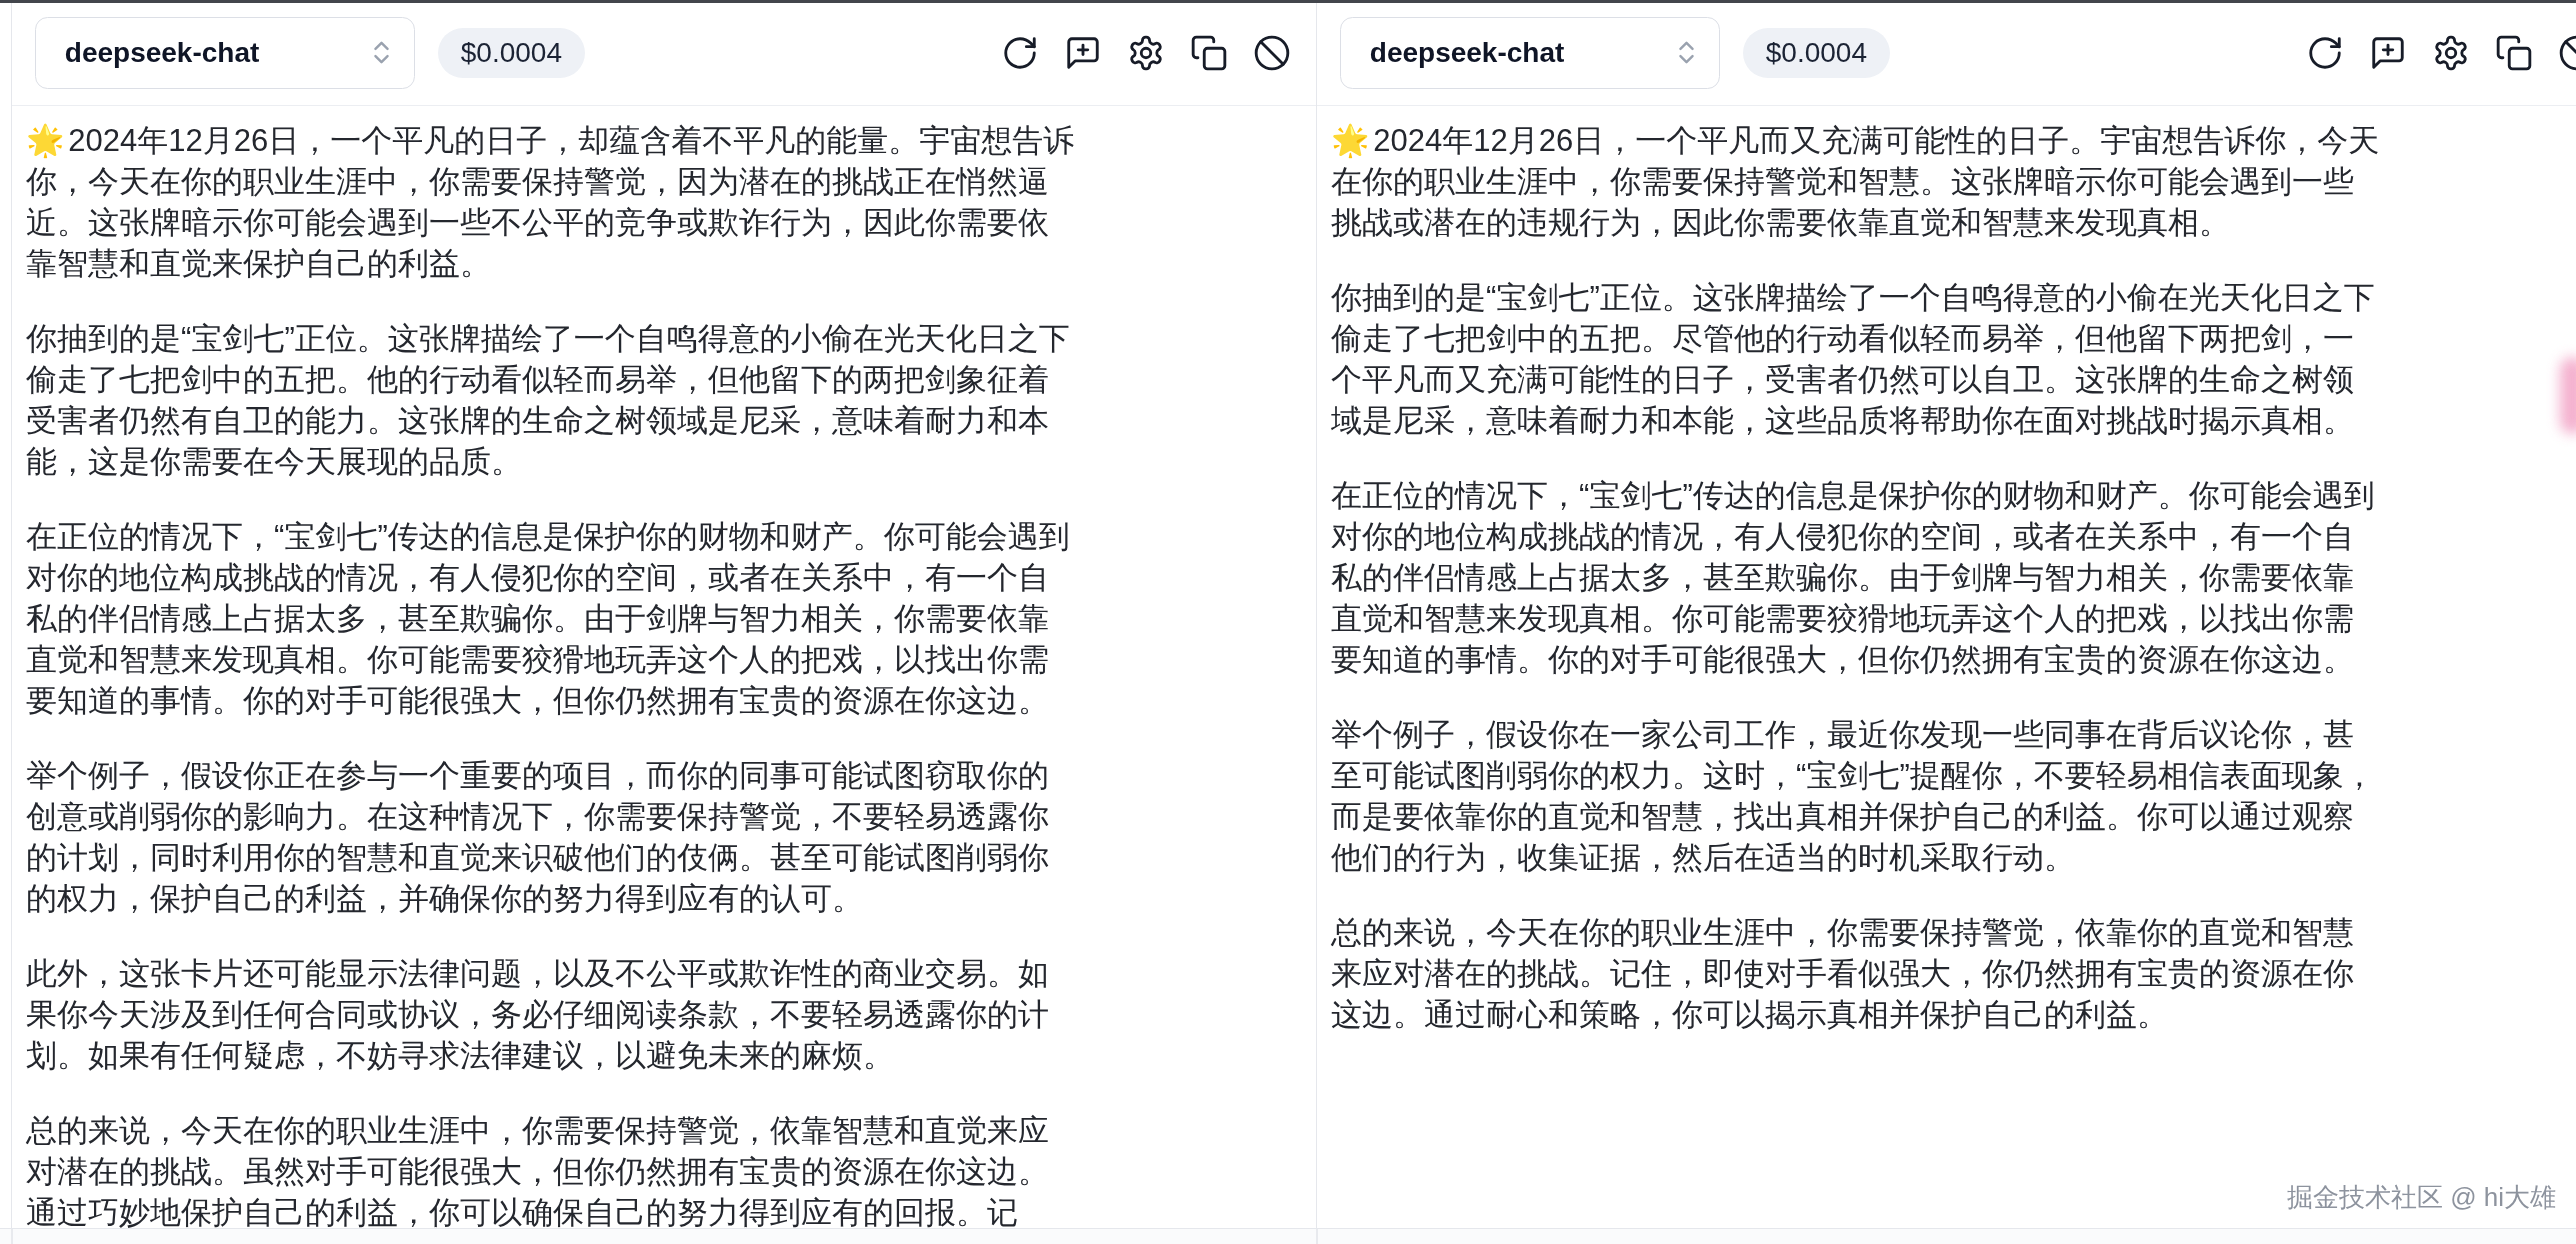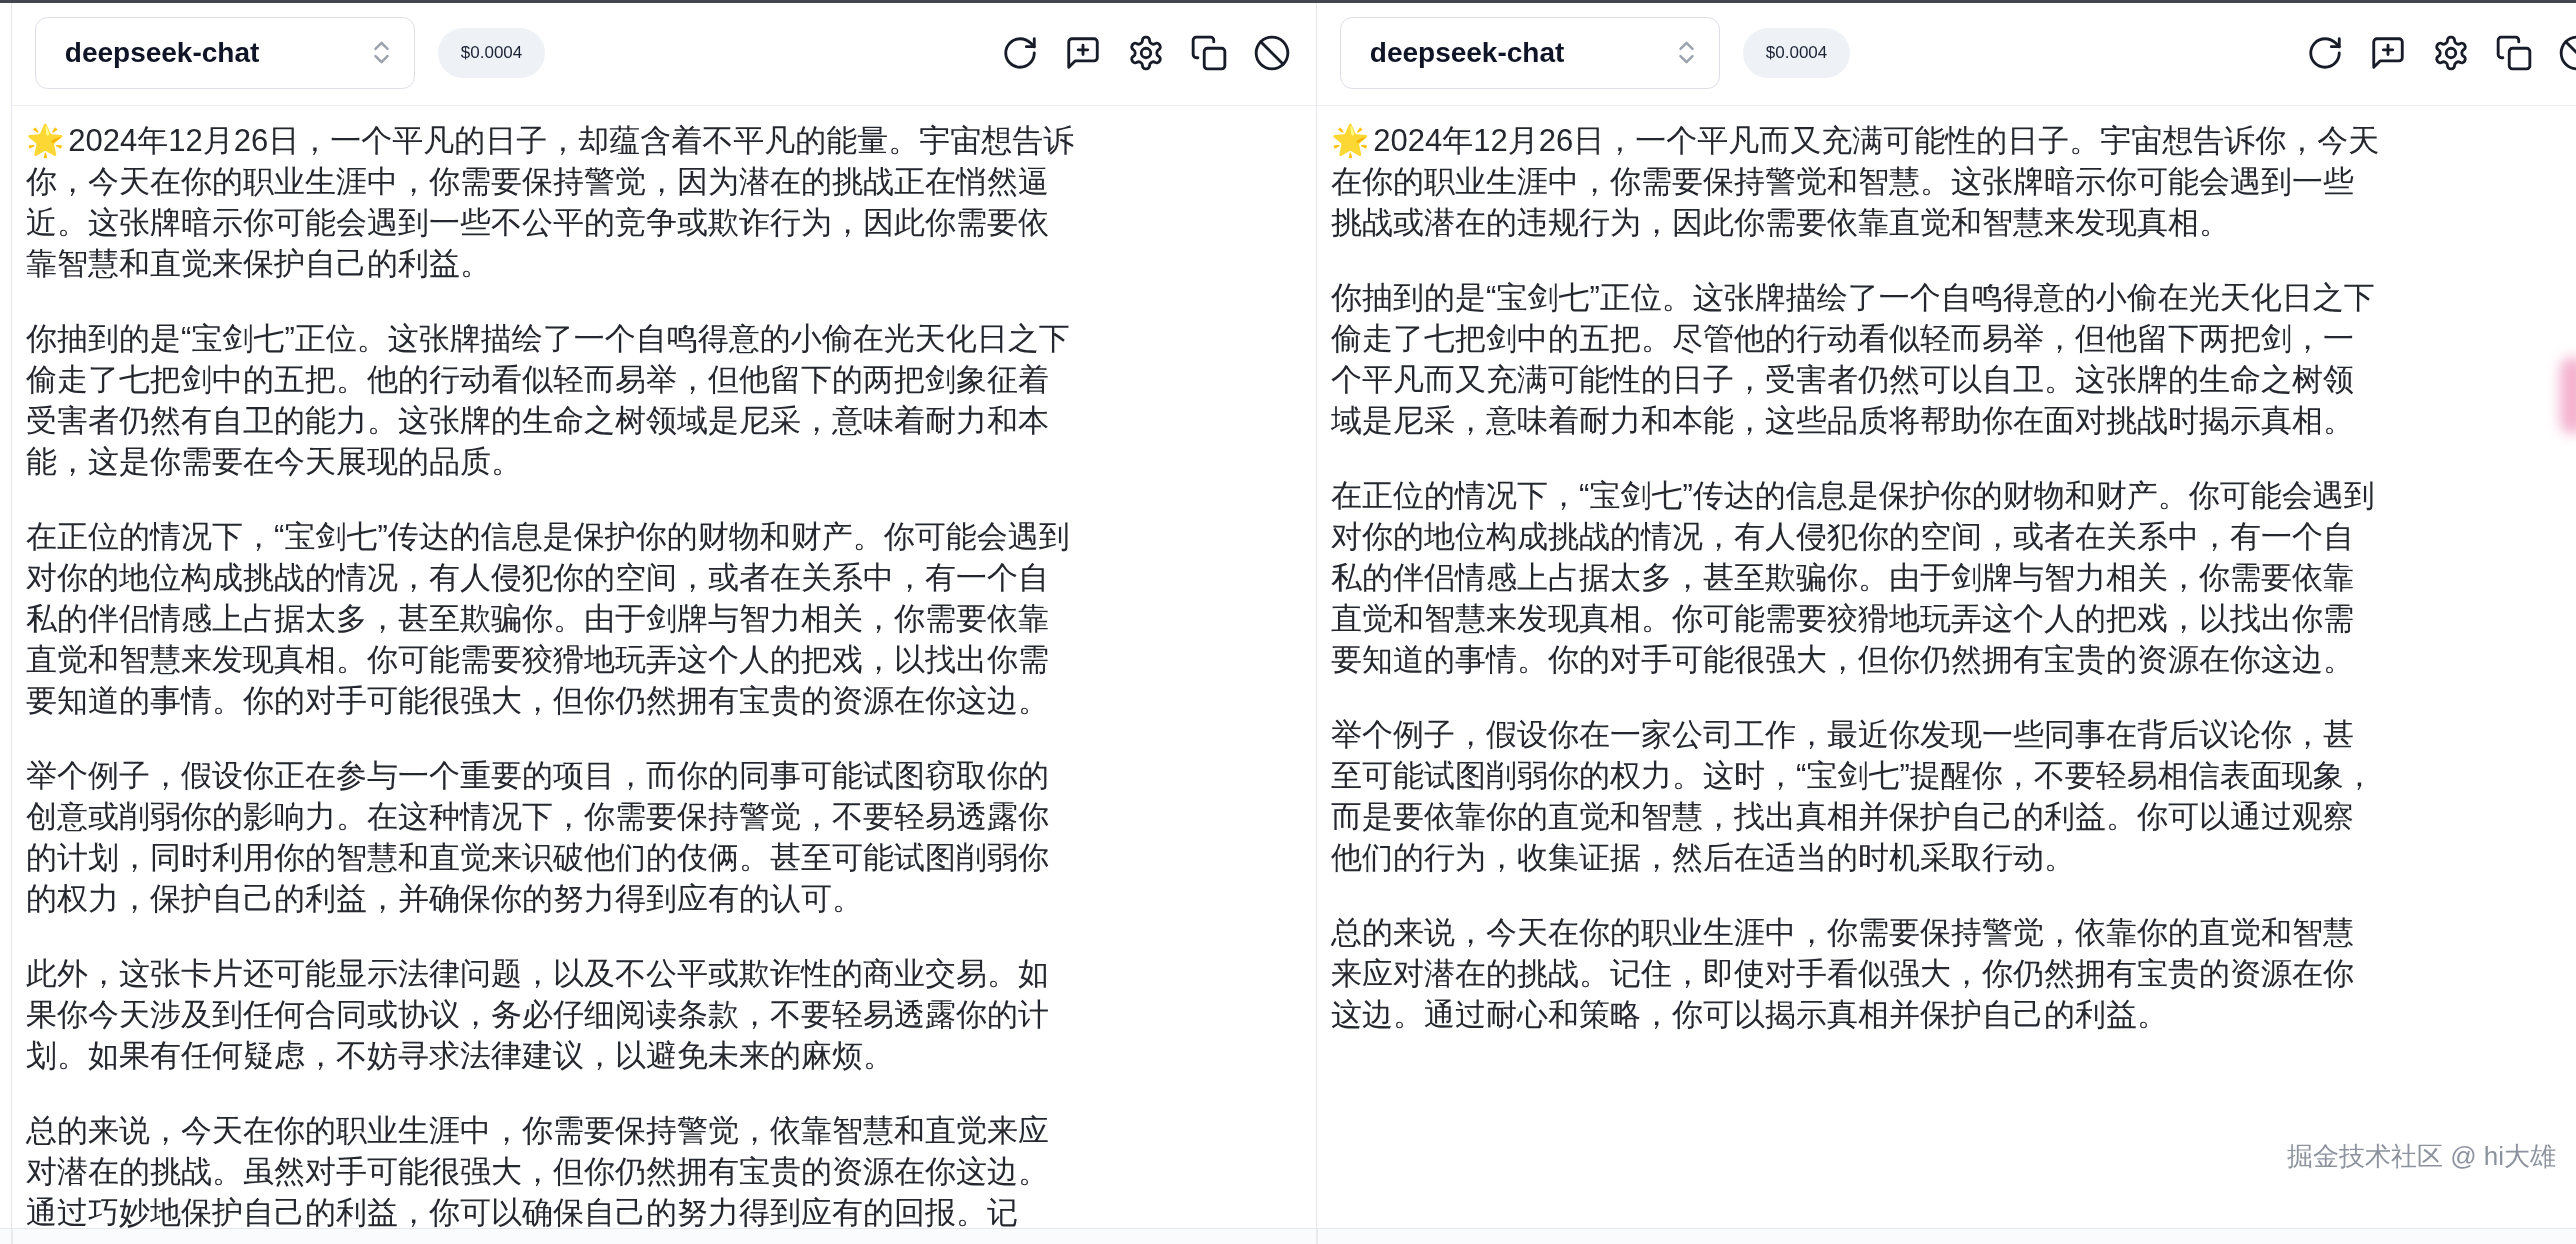--- a/index.html
+++ b/index.html
@@ -46,21 +46,21 @@
     cursor: pointer;
   }
   .model-name {
     font-size: 28px; font-weight: 700; color: #0f1526;
   }
   .chevrons { color: #9aa2af; display: flex; }
   .cost-badge {
     height: 50px; padding: 0 23px;
     background: #eef1f6; border-radius: 25px;
     display: flex; align-items: center;
-    font-size: 17px; font-weight: 500; color: #1b2334;
+    font-size: 28px; font-weight: 500; color: #1b2334;
   }
   .spacer { flex: 1; }
   .icon-row { display: flex; align-items: center; gap: 25px; }
   .icon-btn {
     width: 38px; height: 38px;
     padding: 0; border: none; background: none;
     color: #171c28; cursor: pointer;
     display: flex; align-items: center; justify-content: center;
   }
   .icon-btn svg { width: 38px; height: 38px; }
@@ -68,21 +68,21 @@
   .msg {
     width: 1050px;
     font-size: 31px;
     line-height: 41px;
     color: #24272e;
     margin: 0 0 34px 0;
   }
   .star { color: #f6b40e; margin-right: 3.6px; }
   .watermark {
     position: absolute;
-    right: 20px; top: 1139px;
+    right: 20px; top: 1180px;
     font-size: 26px; color: #8d939e;
     z-index: 30; white-space: nowrap;
   }
   .bottom-strip {
     position: absolute;
     left: 0; top: 1228px;
     width: 2576px; height: 16px;
     background: #fafbfc;
     border-top: 1.8px solid #e5e7ec;
     z-index: 10;

